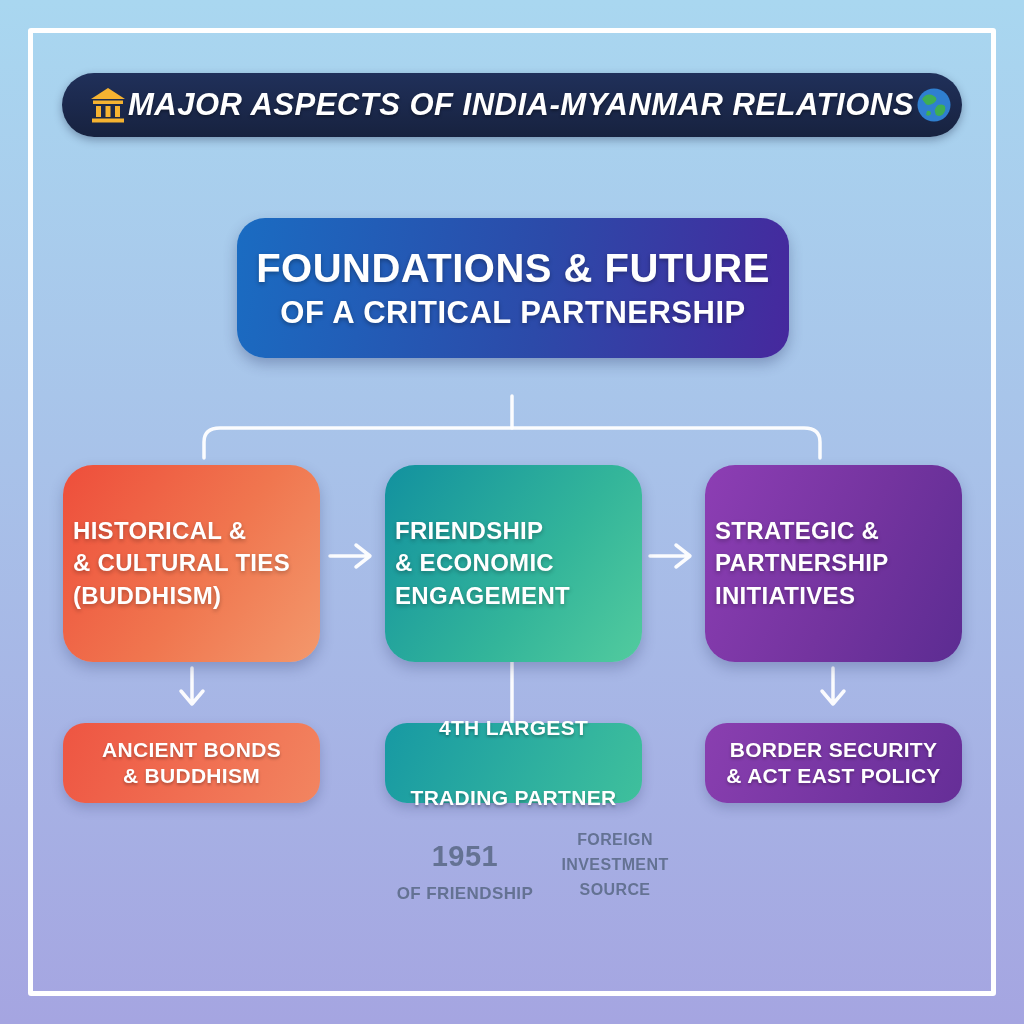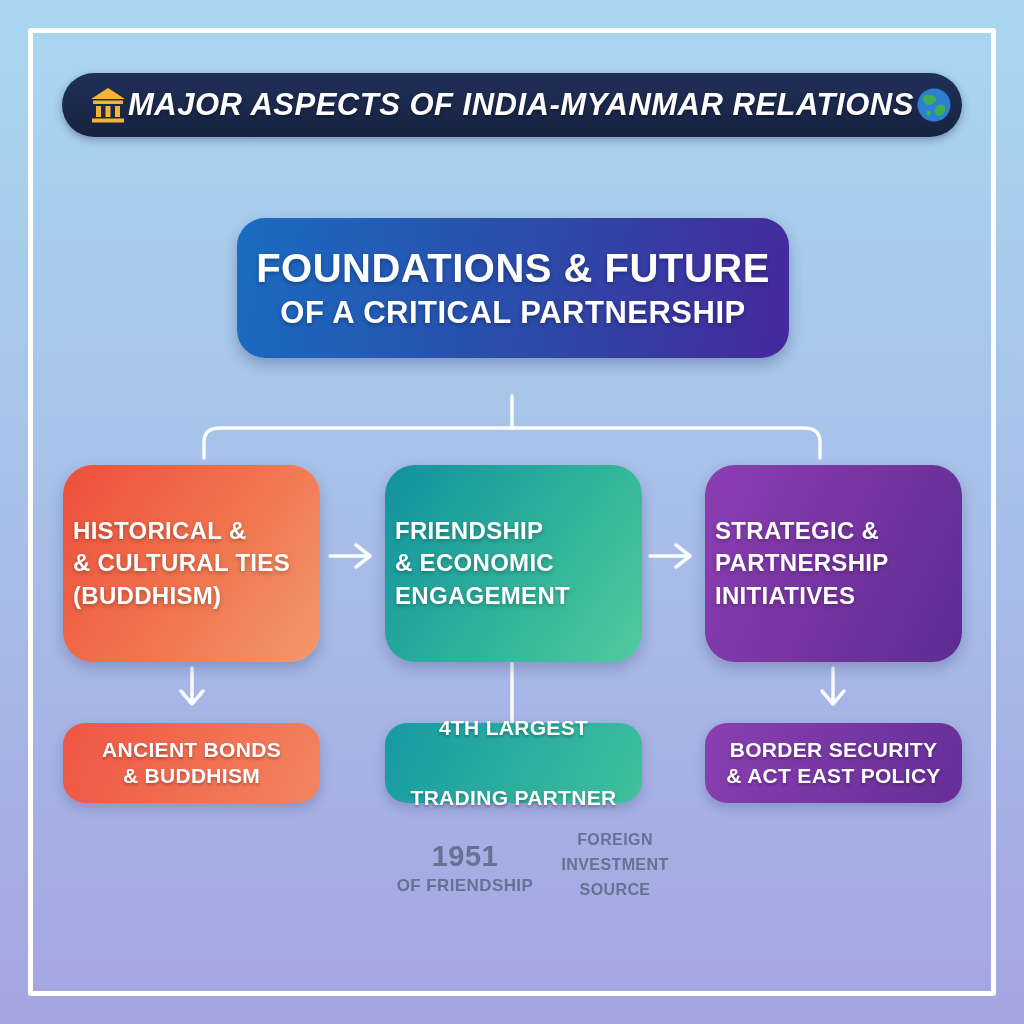--- a/index.html
+++ b/index.html
@@ -66,21 +66,21 @@
   .grad-orange-sub{background:linear-gradient(115deg,#ee5542 0%,#f28560 100%);}
   .grad-teal-sub{background:linear-gradient(115deg,#1799a3 0%,#3fc09c 100%);gap:44px;}
   .grad-purple-sub{background:linear-gradient(115deg,#8a3fb0 0%,#652e97 100%);}
   
   .connectors{position:absolute;left:0;top:0;width:1024px;height:1024px;pointer-events:none;}
   .connectors path{stroke:#ffffff;stroke-width:3.5;fill:none;stroke-linecap:round;stroke-linejoin:round;opacity:.95;}
   
   .footnote{position:absolute;color:#5d6c8b;text-align:center;font-weight:700;opacity:.9;}
   .fn-left{left:385px;top:840px;width:160px;}
   .fn-left .fn-big{font-size:29px;letter-spacing:.5px;}
-  .fn-left .fn-small{font-size:17px;margin-top:3px;letter-spacing:.4px;}
+  .fn-left .fn-small{font-size:17px;margin-top:11px;letter-spacing:.4px;}
   .fn-right{left:555px;top:828px;width:120px;}
   .fn-right div{font-size:16px;line-height:1.55;letter-spacing:.4px;}
 </style>
 </head>
 <body>
 
 <div class="stage">
 
   <svg class="connectors" viewBox="0 0 1024 1024">
     <path d="M512,396 L512,428"></path>

